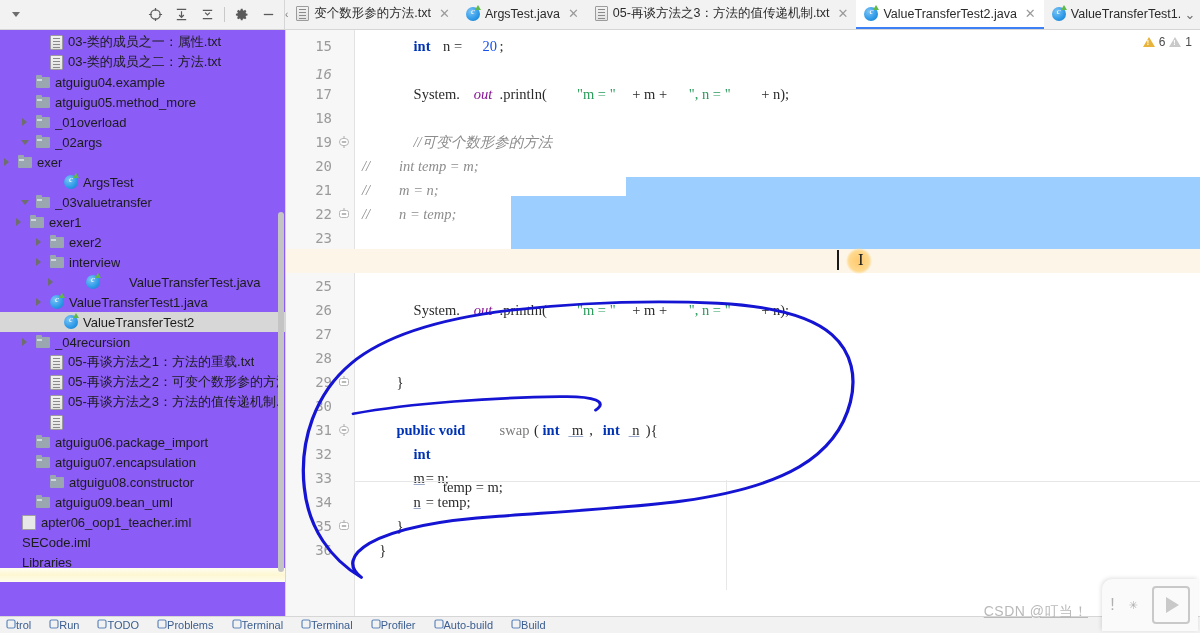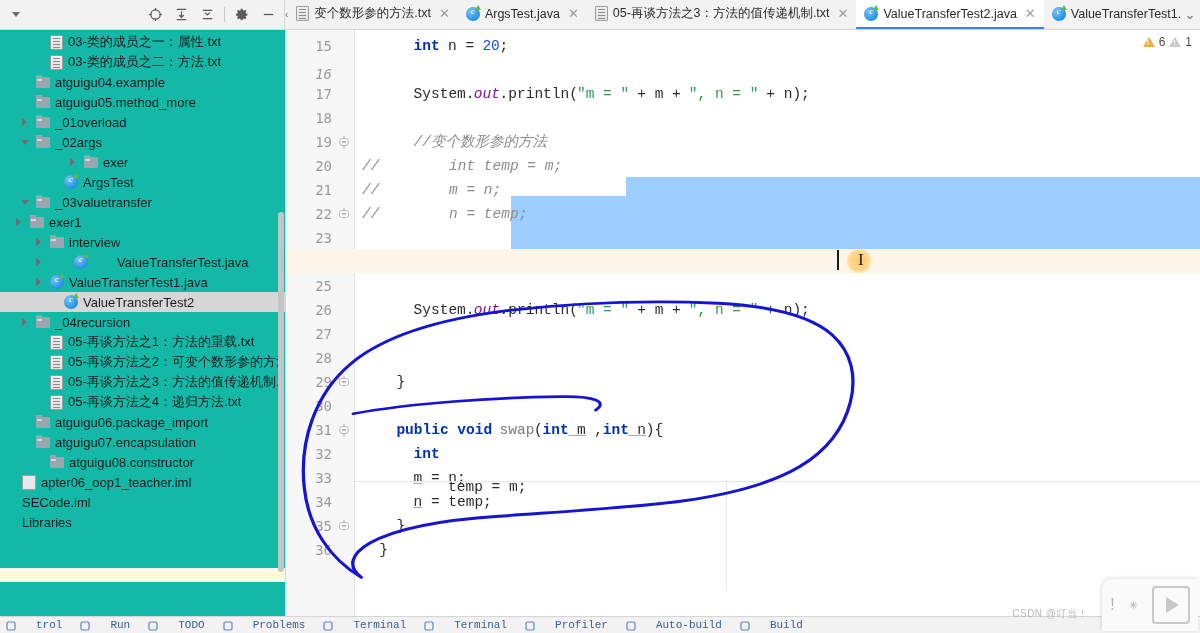--- a/index.html
+++ b/index.html
@@ -48,21 +48,21 @@
      box-shadow:0 0 0 0 #8a8a8a,0 3px 0 0 #8a8a8a,0 6px 0 0 #8a8a8a,0 9px 0 0 #8a8a8a;background:#8a8a8a;}
   .ic-folder{width:14px;height:11px;flex:0 0 14px;background:#9aa7b0;border-radius:1px;position:relative;}
   .ic-folder:before{content:"";position:absolute;left:0;top:-2px;width:6px;height:3px;background:#9aa7b0;border-radius:1px 1px 0 0;}
   .ic-folder:after{content:"";position:absolute;left:1px;top:2px;width:5px;height:2px;background:#cfd8de;}
   .ic-iml{width:12px;height:13px;flex:0 0 12px;background:#e8e8e8;border:1px solid #a0a0a0;border-radius:1px;}
 
   
   .body{flex:1;display:flex;min-height:0;}
 
   
-  .sidebar{width:285px;flex:0 0 285px;background:#14b8a6;border-right:1px solid #d6d6d6;
+  .sidebar{width:285px;flex:0 0 285px;background:#8b5cf6;border-right:1px solid #d6d6d6;
     position:relative;overflow:hidden;}
   .tree{padding-top:2px;}
   .node{height:20px;display:flex;align-items:center;gap:5px;font-size:13px;color:#1c1c1c;
     white-space:nowrap;cursor:pointer;padding-right:6px;}
   .node.selected{background:#d7d7d7;}
   .arrow{width:13px;flex:0 0 13px;display:flex;align-items:center;justify-content:center;
     color:#6e6e6e;font-size:9px;}
   .arrow.open:before{content:"";width:0;height:0;border-left:4px solid transparent;
     border-right:4px solid transparent;border-top:5px solid #6e6e6e;}
   .arrow.closed:before{content:"";width:0;height:0;border-top:4px solid transparent;
@@ -76,21 +76,21 @@
   .editor{flex:1;position:relative;background:#ffffff;overflow:hidden;
     font-family:"DejaVu Sans Mono","Liberation Mono",monospace;}
   .gutter{position:absolute;left:0;top:0;bottom:0;width:68px;background:#f7f7f7;border-right:0;}
   .gutter-line{position:absolute;left:0;width:46px;text-align:right;font-size:14px;color:#9b9b9b;
     font-family:"DejaVu Sans Mono","Liberation Mono",monospace;}
   .fold{position:absolute;left:52px;width:12px;height:12px;color:#9a9a9a;}
   .fold svg{display:block;}
   .vline{position:absolute;left:68px;top:0;bottom:0;width:1px;background:#e3e3e3;}
   .indentline{position:absolute;width:1px;background:#e8e8e8;}
   .code-line{position:absolute;left:0;right:0;height:24px;font-size:14.5px;line-height:24px;
-    white-space:pre;font-family:Liberation Mono, monospace;color:#2b2b2b;}
+    white-space:pre;font-family:Liberation Serif, serif;color:#2b2b2b;}
   .code-line .txt{position:absolute;}
   .sel{position:absolute;background:#9cceff;}
   .caretline{position:absolute;left:0;right:0;height:24px;background:#fdf6e8;}
   .kw{color:#0033b3;font-weight:600;}
   .num{color:#1750eb;}
   .str{color:#2a9a5b;}
   .cmt{color:#8c8c8c;font-style:italic;}
   .fld{color:#871094;font-style:italic;}
   .mth{color:#7a7a7a;}
   .und{text-decoration:underline;text-decoration-color:#9aa7c9;}
@@ -108,26 +108,26 @@
     background:radial-gradient(circle,#ffc96b 0%,#ffd98f 55%,rgba(255,220,150,0) 72%);}
   .ibeam{position:absolute;font-size:17px;color:#222;font-family:"Liberation Serif",serif;}
   .ed-scroll{position:absolute;right:1px;width:7px;background:#cfcfcf;border-radius:3px;}
 
   
   .annot{position:absolute;inset:0;pointer-events:none;}
 
   
   .bottombar{flex:0 0 16px;height:16px;background:#f2f2f2;border-top:1px solid #d6d6d6;
     display:flex;align-items:center;gap:18px;padding:0 6px;font-size:11px;color:#3b5d8f;overflow:hidden;}
-  .bb-item{display:flex;align-items:flex-end;gap:20px;white-space:nowrap;cursor:pointer;font-family:Liberation Mono, monospace;}
+  .bb-item{display:flex;align-items:flex-start;gap:0;white-space:nowrap;cursor:pointer;}
   .bb-ic{width:10px;height:10px;display:inline-block;color:#4a7ab5;}
 
   
-  .watermark{position:absolute;right:112px;bottom:12px;font-size:10px;color:#b9b9b9;
-     font-family:"Liberation Sans",sans-serif;letter-spacing:.5px;}
+  .watermark{position:absolute;right:112px;bottom:12px;font-size:14px;color:#b9b9b9;
+     font-family:"Liberation Sans",sans-serif;letter-spacing:.5px;text-decoration:underline;}
   .playbtn{position:absolute;right:2px;bottom:2px;width:96px;height:52px;background:#fafafa;
      border-radius:10px 0 0 0;box-shadow:-1px -1px 4px rgba(0,0,0,.12);display:flex;
      align-items:center;justify-content:center;gap:14px;}
   .play-ring{width:34px;height:34px;border:2px solid #c9c9c9;border-radius:4px;
      display:flex;align-items:center;justify-content:center;}
   .play-ring:after{content:"";width:0;height:0;border-top:8px solid transparent;
      border-bottom:8px solid transparent;border-left:13px solid #c9c9c9;margin-left:3px;}
   .play-excl{color:#b0b0b0;font-size:16px;}
   .play-star{color:#b0b0b0;font-size:11px;}
 </style>
@@ -241,21 +241,21 @@
           <div class="node" style="padding-left: 18px;">
             <span class="arrow closed"></span>
             <span class="ic ic-folder"></span>
             <span class="node-label">_01overload</span>
           </div>
           <div class="node" style="padding-left: 18px;">
             <span class="arrow open"></span>
             <span class="ic ic-folder"></span>
             <span class="node-label">_02args</span>
           </div>
-          <div class="node" style="padding-left: 32px; margin-left: 34px;">
+          <div class="node" style="">
             <span class="arrow closed"></span>
             <span class="ic ic-folder"></span>
             <span class="node-label">exer</span>
           </div>
           <div class="node" style="padding-left: 46px;">
             <span class="arrow"></span>
             <span class="ic ic-java"></span>
             <span class="node-label">ArgsTest</span>
           </div>
           <div class="node" style="padding-left: 18px;">
@@ -264,23 +264,28 @@
             <span class="node-label">_03valuetransfer</span>
           </div>
           <div class="node" style="padding-left: 12px;">
             <span class="arrow closed"></span>
             <span class="ic ic-folder"></span>
             <span class="node-label">exer1</span>
           </div>
           <div class="node" style="padding-left: 32px;">
             <span class="arrow closed"></span>
             <span class="ic ic-folder"></span>
+            <span class="node-label">exer2</span>
+          </div>
+          <div class="node" style="padding-left: 32px;">
+            <span class="arrow closed"></span>
+            <span class="ic ic-folder"></span>
             <span class="node-label">interview</span>
           </div>
-          <div class="node" style="padding-left: 32px; gap: 29px;">
+          <div class="node" style="padding-left: 44px; gap: 29px;">
             <span class="arrow closed"></span>
             <span class="ic ic-java"></span>
             <span class="node-label">ValueTransferTest.java</span>
           </div>
           <div class="node" style="padding-left: 32px;">
             <span class="arrow closed"></span>
             <span class="ic ic-java"></span>
             <span class="node-label">ValueTransferTest1.java</span>
           </div>
           <div class="node selected" style="padding-left: 46px;">
@@ -304,36 +309,40 @@
             <span class="node-label">05-再谈方法之2：可变个数形参的方法.txt</span>
           </div>
           <div class="node" style="padding-left: 32px;">
             <span class="arrow"></span>
             <span class="ic ic-txt"></span>
             <span class="node-label">05-再谈方法之3：方法的值传递机制.txt</span>
           </div>
           <div class="node" style="padding-left: 32px;">
             <span class="arrow"></span>
             <span class="ic ic-txt"></span>
-            <span class="node-label">05-再谈方法之4：递归方法.txt</span>
           </div>
           <div class="node" style="padding-left: 18px;">
             <span class="arrow"></span>
             <span class="ic ic-folder"></span>
             <span class="node-label">atguigu06.package_import</span>
           </div>
           <div class="node" style="padding-left: 18px;">
             <span class="arrow"></span>
             <span class="ic ic-folder"></span>
             <span class="node-label">atguigu07.encapsulation</span>
           </div>
           <div class="node" style="padding-left: 32px;">
             <span class="arrow"></span>
             <span class="ic ic-folder"></span>
             <span class="node-label">atguigu08.constructor</span>
+          </div>
+          <div class="node" style="padding-left: 18px;">
+            <span class="arrow"></span>
+            <span class="ic ic-folder"></span>
+            <span class="node-label">atguigu09.bean_uml</span>
           </div>
           <div class="node" style="padding-left: 4px;">
             <span class="arrow"></span>
             <span class="ic ic-iml"></span>
             <span class="node-label">apter06_oop1_teacher.iml</span>
           </div>
           <div class="node" style="padding-left: 4px;">
             <span class="arrow"></span>
             <span class="node-label">SECode.iml</span>
           </div>
@@ -376,21 +385,21 @@
       <div class="sel" style="left:340px;top:147px;right:0;height:19px;"></div>
       <div class="sel" style="left:225px;top:166px;right:0;height:28px;"></div>
       <div class="sel" style="left:225px;top:194px;right:0;height:25px;"></div>
       <div class="caretline" style="top:219px;"></div>
 
       <div id="lines">
           <div class="code-line" style="top: 4px;"><span class="txt kw" style="left: 127.6px;">int</span><span class="txt " style="left: 153.4px;"> n = </span><span class="txt num" style="left: 196.4px;">20</span><span class="txt " style="left: 213.6px;">;</span></div>
           <div class="code-line" style="top: 28px;"></div>
           <div class="code-line" style="top: 52px;"><span class="txt " style="left: 127.6px;">System.</span><span class="txt fld" style="left: 187.8px;">out</span><span class="txt " style="left: 213.6px;">.println(</span><span class="txt str" style="left: 291px;">"m = "</span><span class="txt " style="left: 342.6px;"> + m + </span><span class="txt str" style="left: 402.8px;">", n = "</span><span class="txt " style="left: 471.6px;"> + n);</span></div>
           <div class="code-line" style="top: 76px;"></div>
-          <div class="code-line" style="top: 100px;"><span class="txt cmt" style="left: 127.6px;">//变个数形参的方法</span></div>
+          <div class="code-line" style="top: 100px;"><span class="txt cmt" style="left: 127.6px;">//可变个数形参的方法</span></div>
           <div class="code-line" style="top: 124px;"><span class="txt cmt" style="left: 76px;">//        int temp = m;</span></div>
           <div class="code-line" style="top: 148px;"><span class="txt cmt" style="left: 76px;">//        m = n;</span></div>
           <div class="code-line" style="top: 172px;"><span class="txt cmt" style="left: 76px;">//        n = temp;</span></div>
           <div class="code-line" style="top: 196px;"></div>
           <div class="code-line" style="top: 220px;"></div>
           <div class="code-line" style="top: 244px;"></div>
           <div class="code-line" style="top: 268px;"><span class="txt " style="left: 127.6px;">System.</span><span class="txt fld" style="left: 187.8px;">out</span><span class="txt " style="left: 213.6px;">.println(</span><span class="txt str" style="left: 291px;">"m = "</span><span class="txt " style="left: 342.6px;"> + m + </span><span class="txt str" style="left: 402.8px;">", n = "</span><span class="txt " style="left: 471.6px;"> + n);</span></div>
           <div class="code-line" style="top: 292px;"></div>
           <div class="code-line" style="top: 316px;"></div>
           <div class="code-line" style="top: 340px;"><span class="txt " style="left: 110.4px;">}</span></div>

